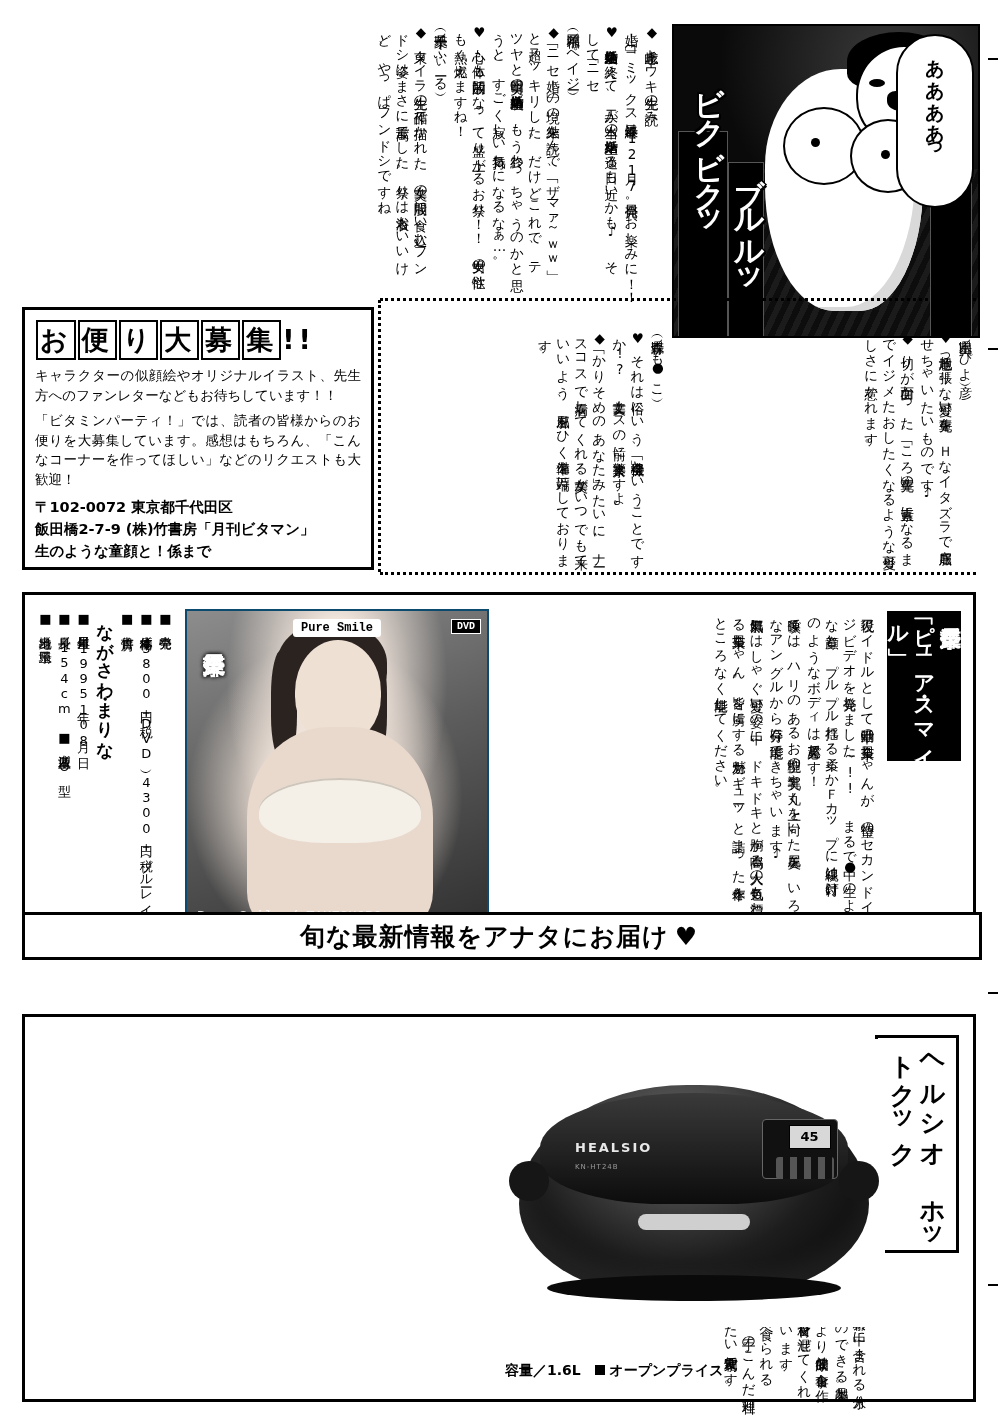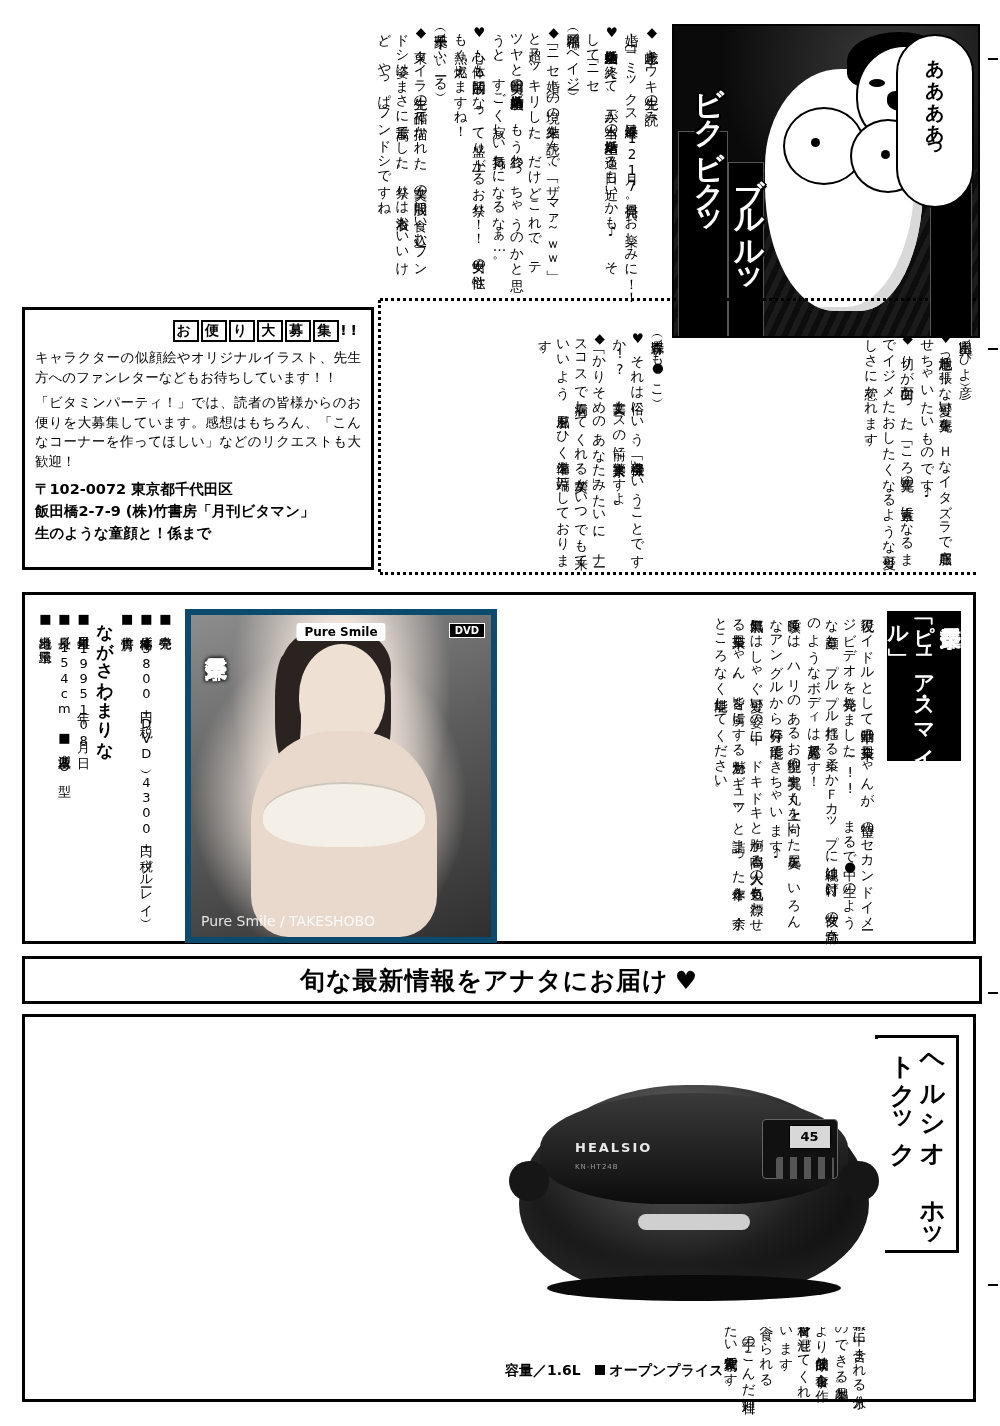--- a/index.html
+++ b/index.html
@@ -79,21 +79,21 @@
     text-shadow:-2px 0 #000,2px 0 #000,0 -2px #000,0 2px #000,-2px -2px #000,2px 2px #000;
     letter-spacing:-2px;
   }
 
   
   .okayori{
     position:absolute;left:22px;top:307px;width:352px;height:263px;
     border:3px solid #000;background:#fff;padding:8px 10px;box-sizing:border-box;
   }
   .okayori .title{
-    font-size:14px;font-weight:bold;letter-spacing:4px;text-align:right;margin:2px 0 6px;
+    font-size:27px;font-weight:bold;letter-spacing:4px;text-align:left;margin:2px 0 6px;
   }
   .okayori .title span.sq{
     display:inline-block;border:2px solid #000;padding:0 2px;margin:0 1px;
   }
   .okayori p{margin:0 0 6px 0;font-size:13.5px;line-height:1.45;text-align:justify;}
   .okayori .addr{font-size:14.5px;font-weight:bold;line-height:1.5;margin-top:8px;}
 
   
   .dvdbox{
     position:absolute;left:22px;top:592px;width:954px;height:352px;
@@ -104,21 +104,21 @@
     background:#000;color:#fff;display:flex;align-items:center;justify-content:center;
   }
   .dvd-title .vt{font-size:21px;font-weight:bold;color:#fff;line-height:1.25;}
   .dvd-text{
     position:absolute;right:96px;top:14px;width:460px;height:325px;
     display:flex;flex-direction:row-reverse;
   }
   .dvd-text .vt{font-size:13.5px;height:100%;padding:0 1px;}
   .cover{
     position:absolute;left:160px;top:14px;width:300px;height:322px;
-    border:6px solid #0c4a6e;background:#1d4ed8;overflow:hidden;
+    border:2px solid #0c4a6e;background:#1d4ed8;overflow:hidden;font-family:Liberation Mono, monospace;
   }
   .cover .photo{
     position:absolute;inset:0;
     background:
       radial-gradient(ellipse at 50% 22%,#efe3da 0 18%,rgba(0,0,0,0) 52%),
       radial-gradient(ellipse at 46% 58%,#e8dcd2 0 26%,rgba(0,0,0,0) 60%),
       linear-gradient(160deg,#8d8d8d 0%,#5c5c5c 48%,#2f2f2f 100%);
   }
   .cover .face{position:absolute;left:36%;top:9%;width:86px;height:104px;background:#efe0d4;border-radius:50% 50% 46% 46%;}
   .cover .hairm{position:absolute;left:30%;top:3%;width:110px;height:84px;background:#2b2320;border-radius:50% 50% 38% 38%;}
@@ -142,21 +142,21 @@
     position:absolute;left:10px;bottom:8px;color:#fff;font-size:14px;opacity:.85;
   }
   .specs{
     position:absolute;left:40px;top:16px;width:110px;height:320px;
     display:flex;flex-direction:row-reverse;
   }
   .specs .vt{font-size:13px;padding:0 1px;height:100%;}
 
   
   .banner{
-    position:absolute;left:22px;top:956px;width:954px;height:42px;
+    position:absolute;left:22px;top:912px;width:954px;height:42px;
     border:3px solid #000;background:#fff;
     display:flex;align-items:center;justify-content:center;
     font-size:25px;font-weight:bold;letter-spacing:1px;text-align:right;
   }
   .banner .heart{margin:0 6px;}
 
   
   .cookbox{
     position:absolute;left:22px;top:1014px;width:954px;height:388px;
     border:3px solid #000;background:#fff;box-sizing:border-box;

